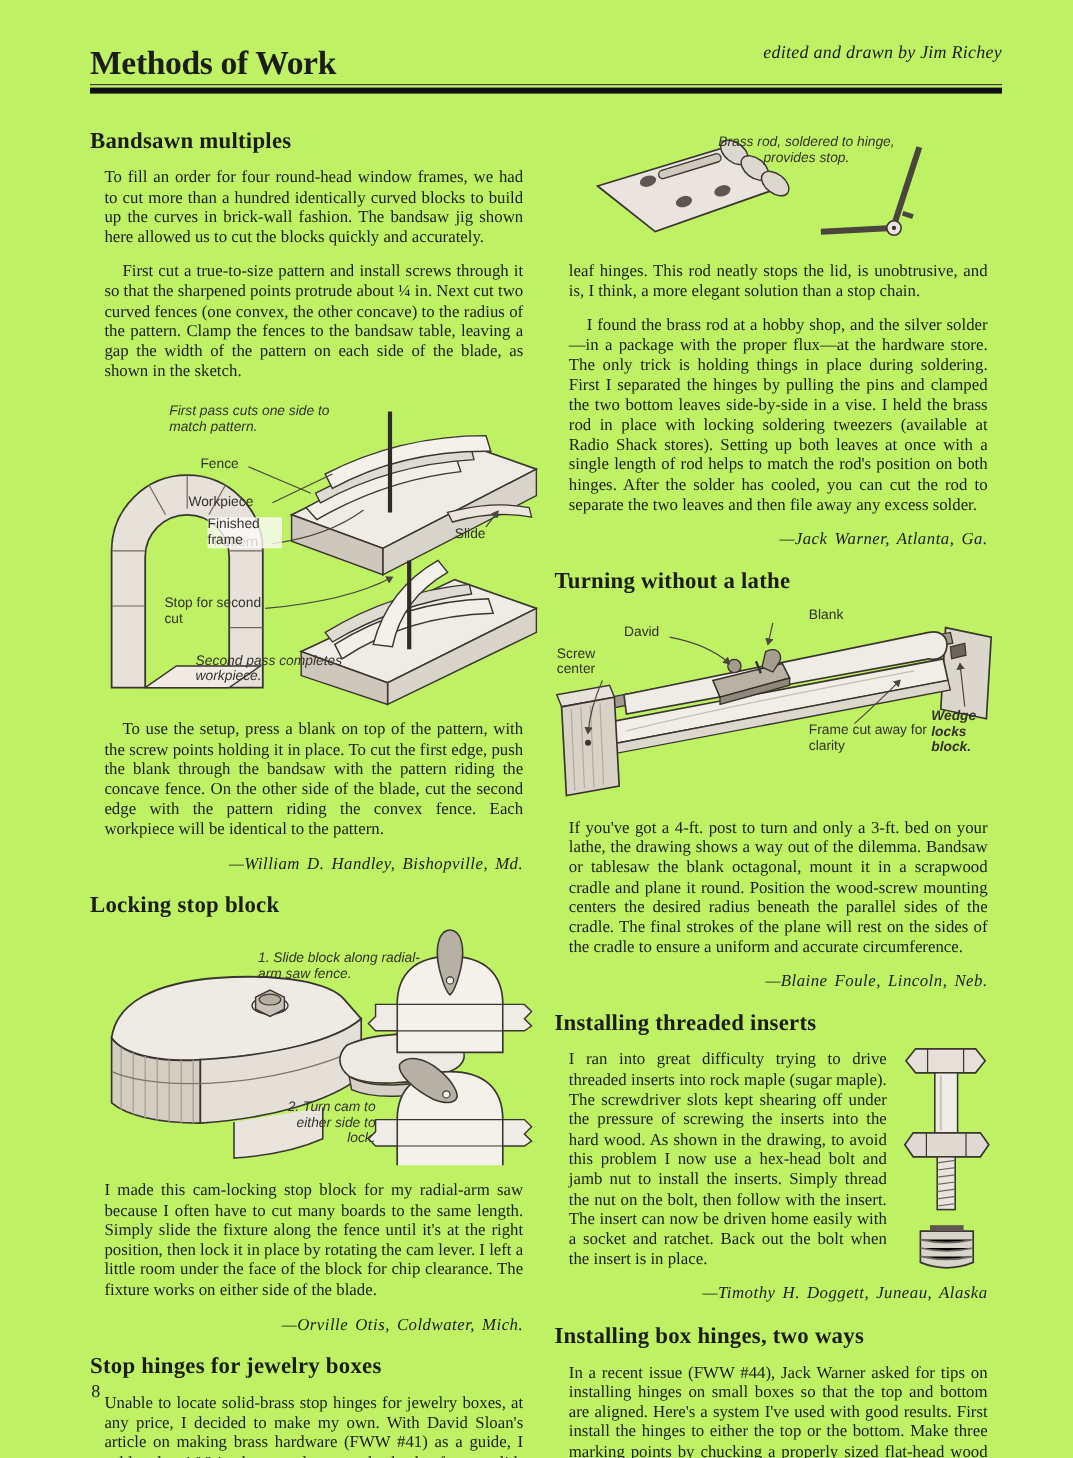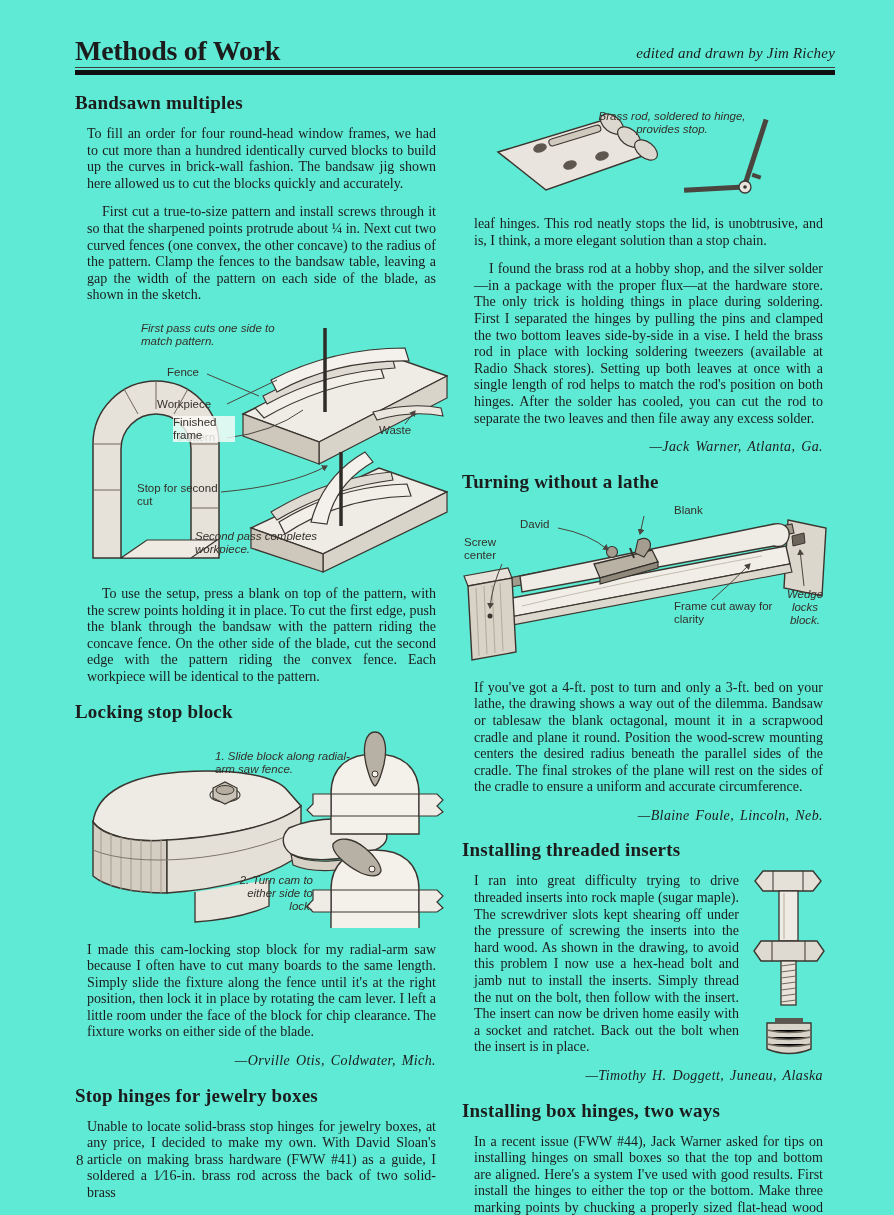--- a/index.html
+++ b/index.html
@@ -1,39 +1,39 @@
 <!DOCTYPE html>
 <html><head>
 <meta charset="utf-8">
 <style>
   html,body{margin:0;padding:0;background:#9a9a9a;}
-  .page{position:relative;width:894px;height:1215px;background:#5eead4;overflow:hidden;
+  .page{position:relative;width:894px;height:1215px;background:#bef264;overflow:hidden;
         font-family:"Liberation Serif",serif;color:#1c1c1c;}
   .content{position:absolute;left:75px;top:36px;width:760px;}
   header{display:flex;justify-content:space-between;align-items:flex-end;}
   h1{margin:0;font-size:28px;font-weight:bold;letter-spacing:-0.3px;line-height:30px;}
-  .byline{font-style:italic;font-size:15px;padding-bottom:4px;letter-spacing:0.2px;margin-left:45px;}
+  .byline{font-style:italic;font-size:15px;padding-bottom:16px;letter-spacing:0.2px;margin-left:45px;}
   .rule-thin{height:0;border-top:1px solid #3c3c3c;margin-top:1px;}
   .rule-thick{height:5px;background:#101010;margin-top:2px;}
   .cols{display:flex;gap:14px;margin-top:13px;}
   .col{width:373px;}
   h2{font-size:19px;font-weight:bold;margin:15px 0 2px 0;letter-spacing:0.2px;line-height:22px;}
-  section.first h2{margin-top:4px;}
+  section.first h2{margin-top:16px;}
   p{margin:12px;font-size:14px;line-height:16.6px;text-align:justify;}
   p.ind{text-indent:15px;}
   p.sig{text-align:right;font-style:italic;letter-spacing:0.4px;word-spacing:2px;}
   p.ednote{font-size:13.2px;}
   .sc{font-variant:small-caps;letter-spacing:0.8px;margin-right:4px;}
   .fig{position:relative;margin:7px 0;}
   .fig svg{position:absolute;left:0;top:0;}
   .flabel{position:absolute;font-family:"Liberation Sans",sans-serif;font-size:11.5px;
           line-height:13px;color:#35302a;}
   .flabel.it{font-style:italic;}
   .flabel.bg{background:rgba(252,251,248,0.8);}
-  .flabel.ra{text-align:center;}
+  .flabel.ra{text-align:left;font-weight:bold;}
   .flabel.ctr{text-align:center;}
   .floatfig{float:right;width:88px;height:192px;position:relative;margin:2px 0 2px 8px;}
   .floatfig svg{position:absolute;left:0;top:0;}
   .pagenum{position:absolute;left:76px;top:1152px;font-size:15px;}
   .clear{clear:both;}
 </style>
 </head>
 <body>
 
 <div class="page">
@@ -97,27 +97,28 @@
                 <line x1="152" y1="88" x2="202" y2="64"></line>
                 <path d="M152,122 Q198,116 228,94"></path>
                 <line x1="330" y1="108" x2="340" y2="95" marker-end="url(#arr1)"></line>
                 <path d="M146,176 Q214,170 252,150" marker-end="url(#arr1)"></path>
               </g>
             </svg>
             <span class="flabel it" style="left:66px;top:6px;width:162px;">First pass cuts one side to match pattern.</span>
             <span class="flabel" style="left:92px;top:50px;">Fence</span>
             <span class="flabel" style="left:82px;top:82px;">Workpiece</span>
             <span class="flabel" style="left:103px;top:115px;">Pattern</span>
-            <span class="flabel" style="left:304px;top:108px;">Waste</span>
+            <span class="flabel" style="left:304px;top:108px;">Slide</span>
             <span class="flabel" style="left:62px;top:166px;width:84px;">Stop for second cut</span>
             <span class="flabel bg" style="left:98px;top:100px;width:62px;">Finished frame</span>
-            <span class="flabel it" style="left:88px;top:214px;width:155px;margin-left:32px;">Second pass completes workpiece.</span>
+            <span class="flabel it" style="left:88px;top:214px;width:155px;">Second pass completes workpiece.</span>
           </div>
 
           <p class="ind">To use the setup, press a blank on top of the pattern, with the screw points holding it in place. To cut the first edge, push the blank through the bandsaw with the pattern riding the concave fence. On the other side of the blade, cut the second edge with the pattern riding the convex fence. Each workpiece will be identical to the pattern.</p>
+          <p class="sig">—William D. Handley, Bishopville, Md.</p>
         </section>
 
         <section>
           <h2>Locking stop block</h2>
 
           <div class="fig" style="height:200px;">
             <svg width="373" height="200" viewBox="0 0 373 200">
 
               <path d="M18,92 C22,62 55,46 105,42 C160,38 200,46 212,60 L226,76 C205,94 156,106 100,110 C58,113 28,106 18,92 Z" fill="#eeebe4" stroke="#3a352f" stroke-width="1.5"></path>
               <path d="M18,92 L18,146 C30,156 55,163 92,163 L92,110 C58,113 28,106 18,92 Z" fill="#d3cdc2" stroke="#3a352f" stroke-width="1.4"></path>

